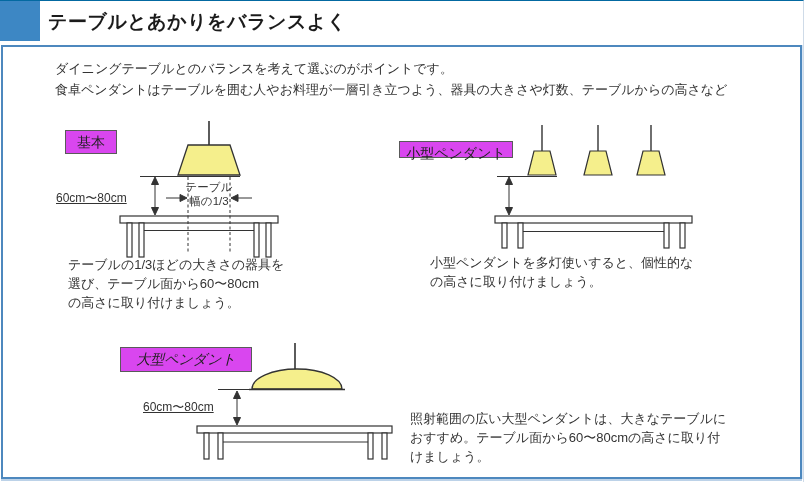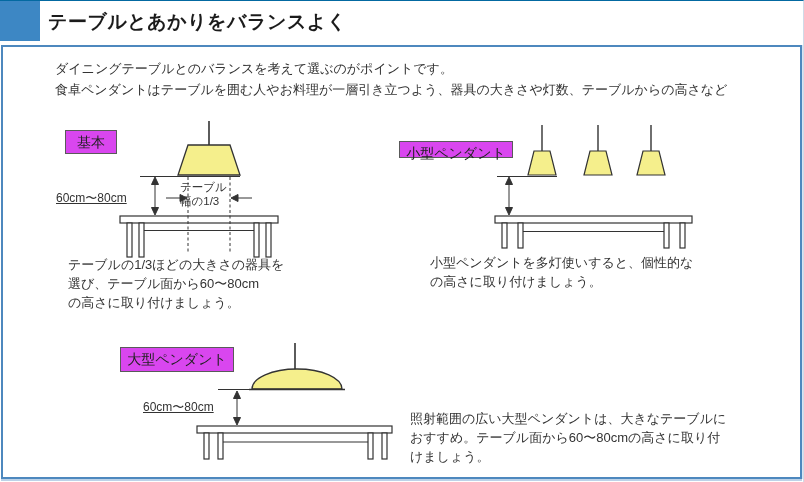--- a/index.html
+++ b/index.html
@@ -16,26 +16,26 @@
   }
   .diagram-svg{position:absolute;left:0;top:0;width:804px;height:482px;pointer-events:none;}
   .abs{position:absolute;}
   .intro{left:55px;top:57px;font-size:13px;line-height:21px;color:#333;white-space:nowrap;}
   .label-box{
     background:#d946ef;border:1px solid #5a5a5a;color:#222;font-size:14px;
     line-height:22px;text-align:center;box-sizing:border-box;
   }
   .lb-basic{left:65px;top:129px;width:52px;height:24px;}
   .lb-small{left:399px;top:140px;width:114px;height:17px;}
-  .lb-large{left:120px;top:346px;width:114px;height:25px;}
+  .lb-large{left:120px;top:346px;width:132px;height:25px;font-style:italic;}
   .range-text{font-size:12px;color:#333;text-align:left;white-space:nowrap;text-decoration:underline;}
   .rt-basic{left:56px;top:189px;width:94px;}
   .rt-small{left:418px;top:188px;width:90px;}
   .rt-large{left:143px;top:398px;width:90px;}
-  .width-note{left:180px;top:179px;width:58px;font-size:11.5px;line-height:14px;color:#333;}
+  .width-note{left:180px;top:179px;width:58px;text-align:center;font-size:11.5px;line-height:14px;color:#333;}
   .caption{font-size:13px;line-height:19px;color:#333;white-space:nowrap;}
   .cap-basic{left:68px;top:254px;}
   .cap-small{left:430px;top:252px;}
   .cap-large{left:410px;top:408px;}
 </style>
 </head>
 <body>
 
 <div class="page">
 

